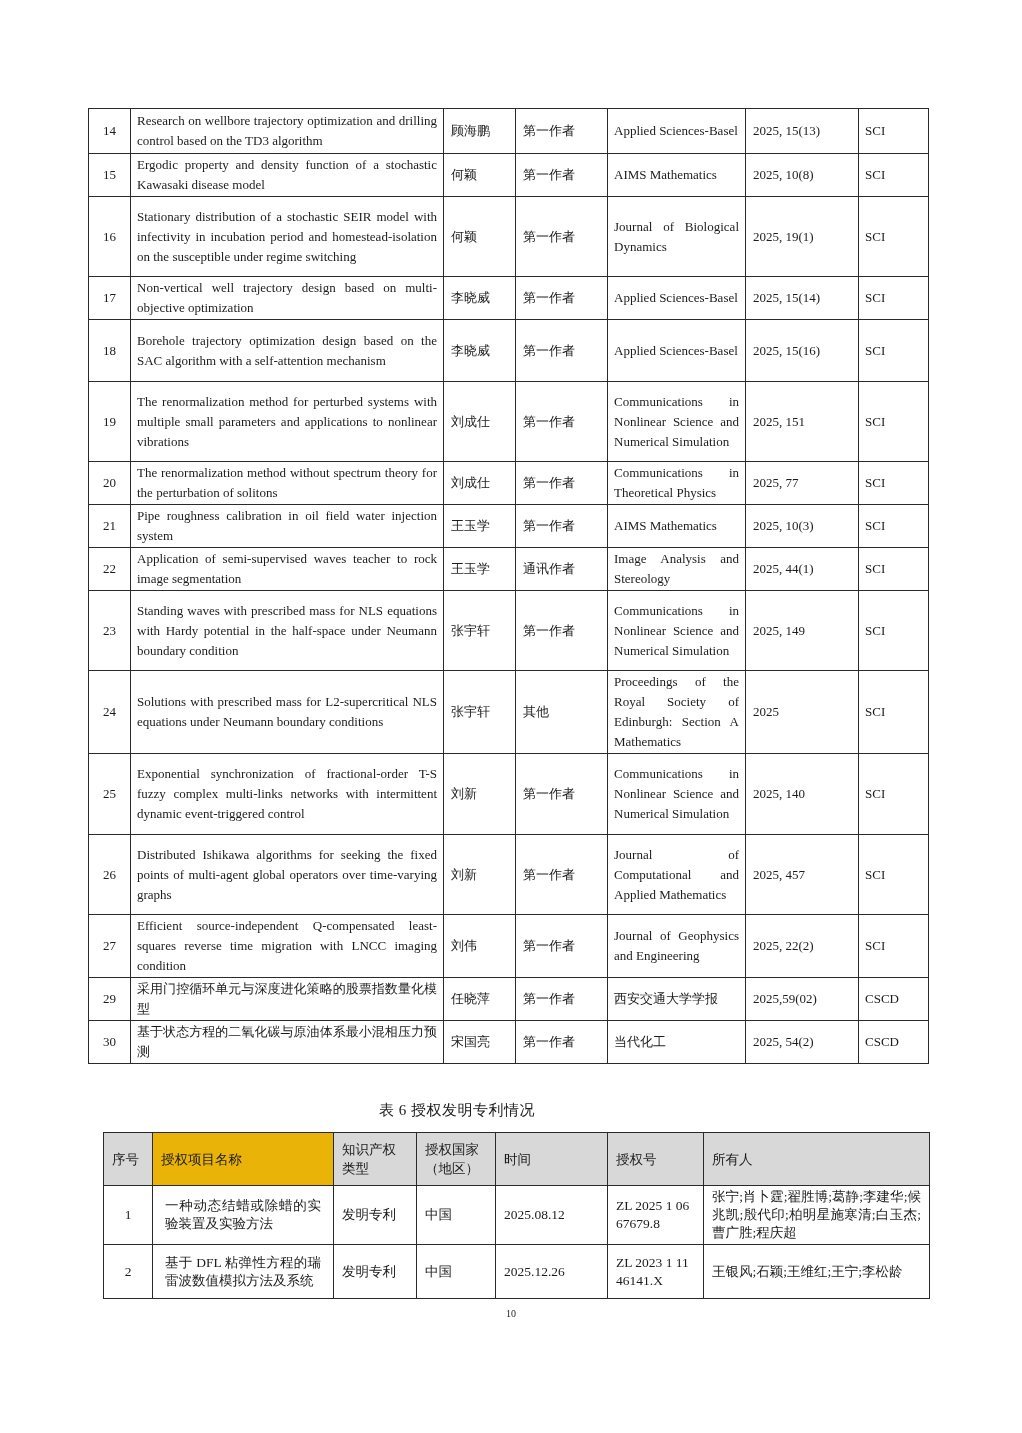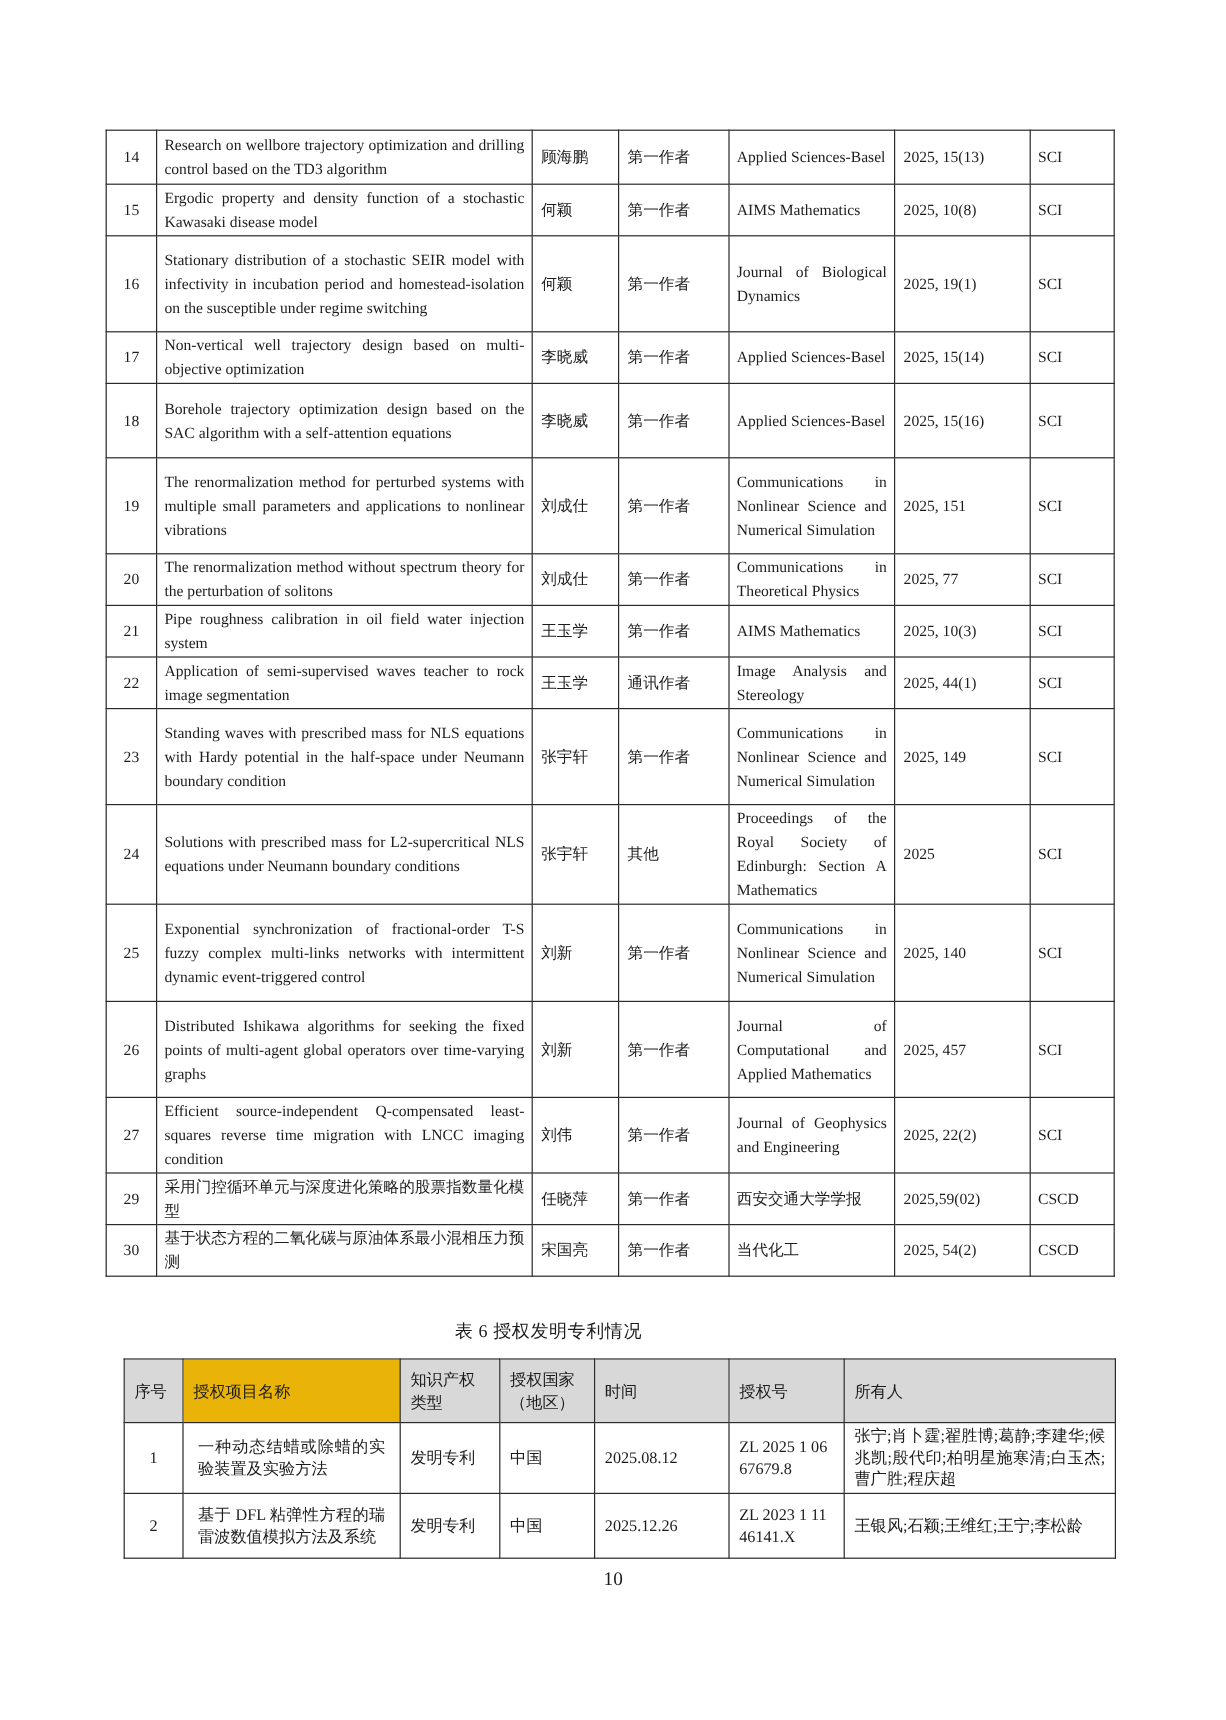--- a/index.html
+++ b/index.html
@@ -74,21 +74,21 @@
   .pat-table .c-title { text-align: justify; text-align-last: left; padding: 2px 12px; }
   .pat-table .c-number { word-break: break-all; }
   .pat-table .c-owners { text-align: justify; text-align-last: left; }
 
   
   .page-number {
     position: absolute;
     left: 0; top: 1308px;
     width: 1022px;
     text-align: center;
-    font-size: 16px;
+    font-size: 10px;
   }
 </style>
 </head>
 <body>
 
 <div class="page">
 
   <table class="pub-table">
     <colgroup>
       <col style="width:42px">
@@ -131,21 +131,21 @@
           <td class="c-num">17</td>
           <td class="c-title">Non-vertical well trajectory design based on multi-objective optimization</td>
           <td class="c-author">李晓威</td>
           <td class="c-role">第一作者</td>
           <td class="c-journal">Applied Sciences-Basel</td>
           <td class="c-issue">2025, 15(14)</td>
           <td class="c-index">SCI</td>
         </tr>
         <tr style="height: 62px;">
           <td class="c-num">18</td>
-          <td class="c-title">Borehole trajectory optimization design based on the SAC algorithm with a self-attention equations</td>
+          <td class="c-title">Borehole trajectory optimization design based on the SAC algorithm with a self-attention mechanism</td>
           <td class="c-author">李晓威</td>
           <td class="c-role">第一作者</td>
           <td class="c-journal">Applied Sciences-Basel</td>
           <td class="c-issue">2025, 15(16)</td>
           <td class="c-index">SCI</td>
         </tr>
         <tr style="height: 80px;">
           <td class="c-num">19</td>
           <td class="c-title">The renormalization method for perturbed systems with multiple small parameters and applications to nonlinear vibrations</td>
           <td class="c-author">刘成仕</td>

